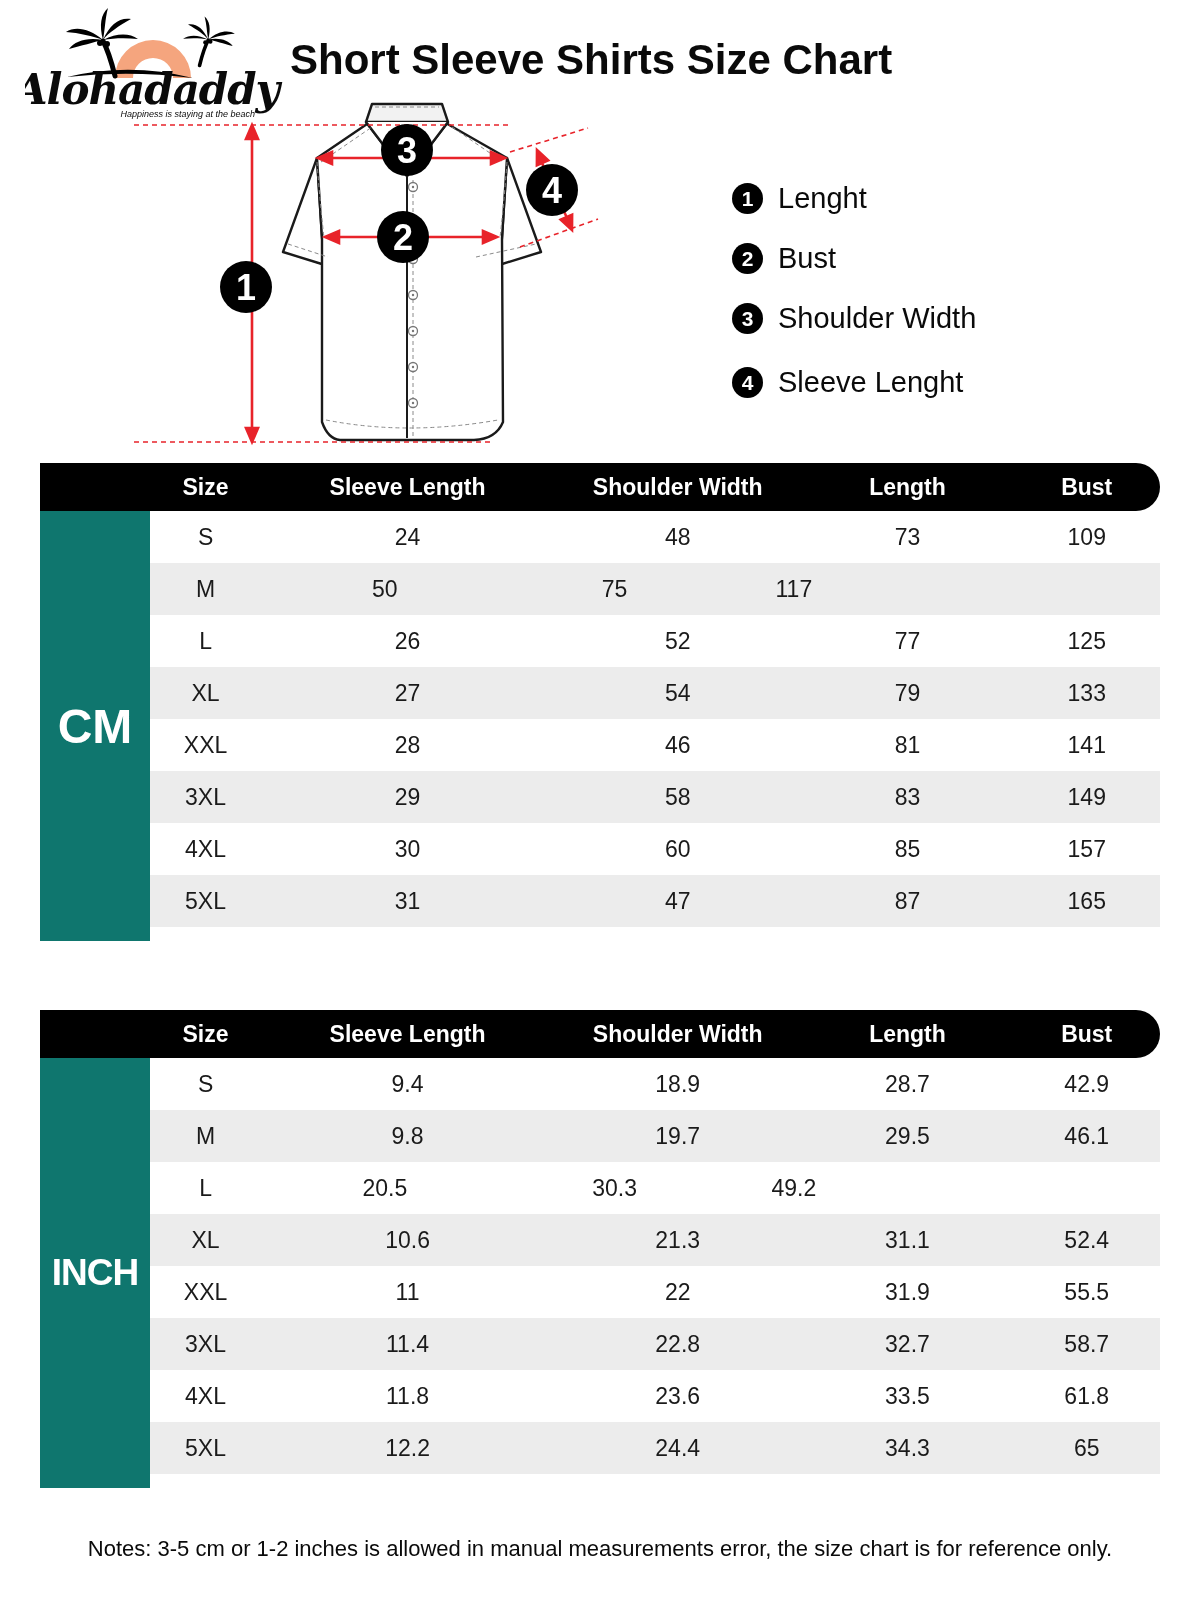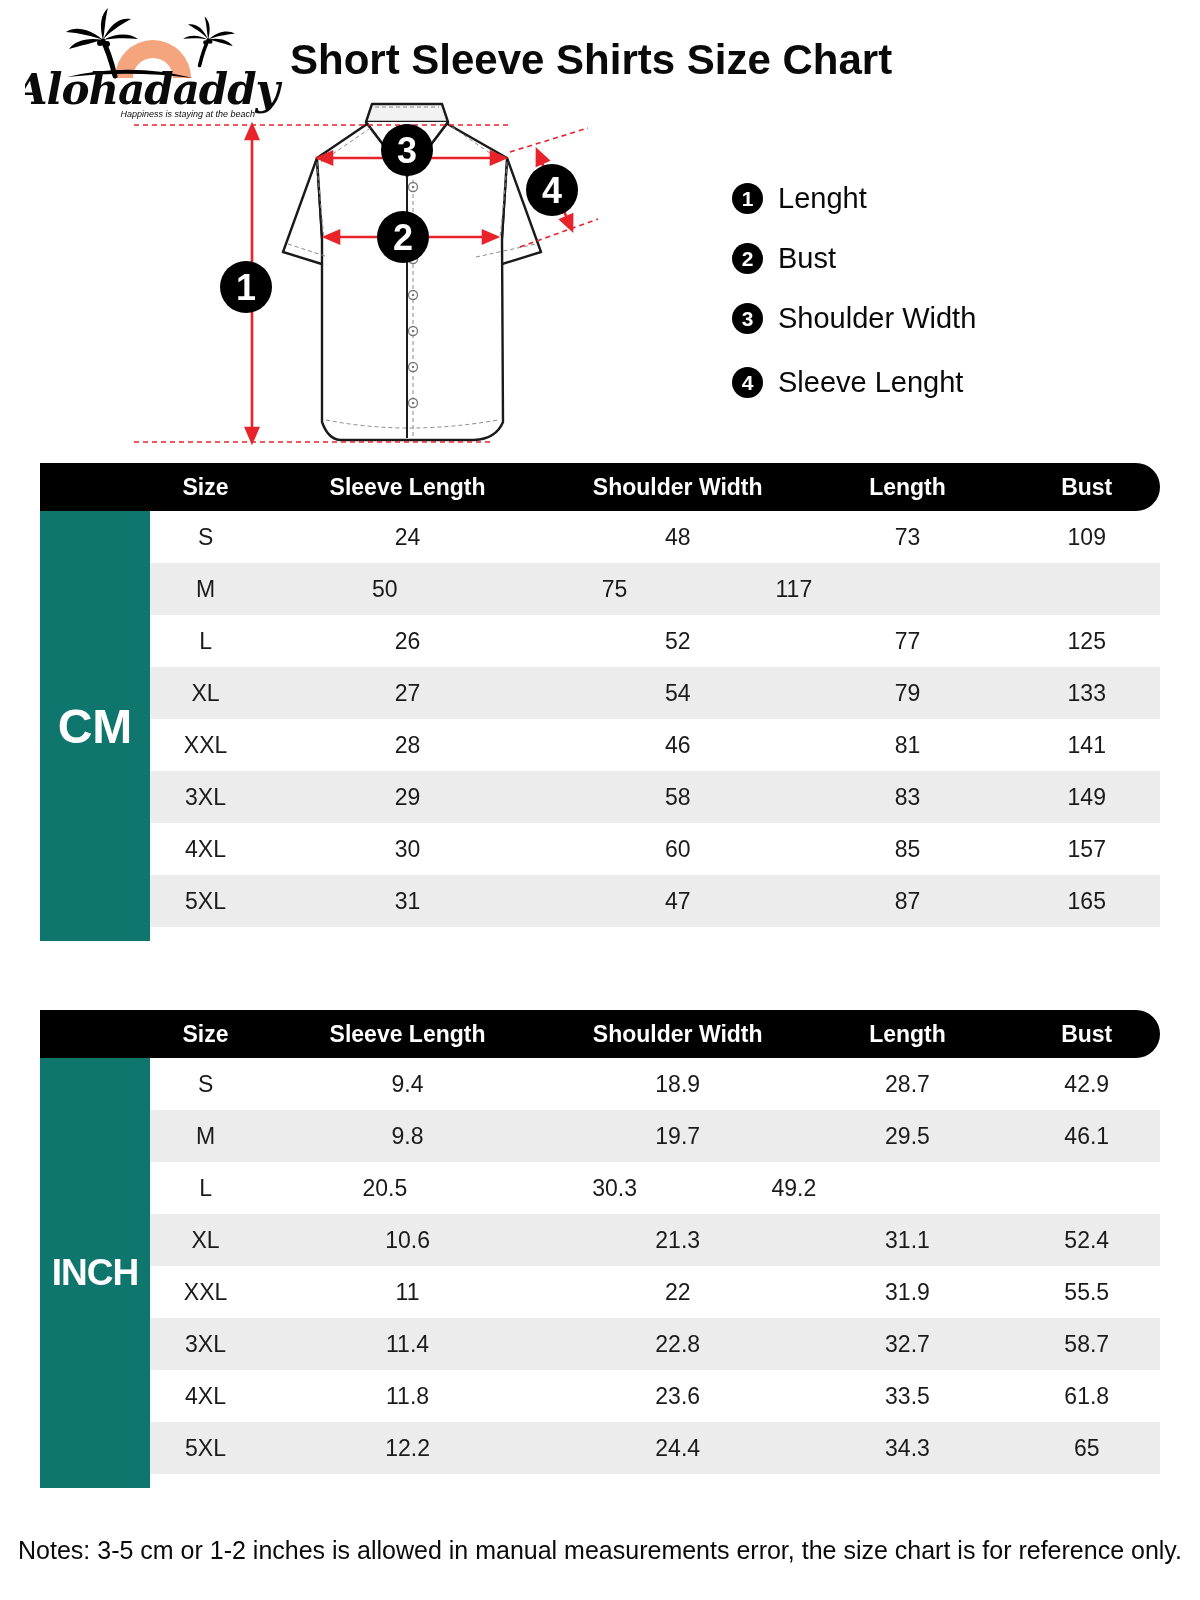--- a/index.html
+++ b/index.html
@@ -34,21 +34,21 @@
   .unit-cm{font-size:48px;}
   .unit-inch{font-size:37px;letter-spacing:-1px;}
   .t-rows{flex:1;}
   .t-row{display:flex;align-items:center;height:52px;font-size:23px;color:#1a1a1a;}
   .t-row:nth-child(even){background:#ececec;}
   .cell{text-align:center;box-sizing:border-box;}
   .c0{width:11%;} .c1{width:29%;} .c2{width:24.5%;} .c3{width:21%;} .c4{width:14.5%;}
 
   
   .notes{position:absolute;left:0;right:0;top:1536px;text-align:center;
-         font-size:25px;color:#0a0a0a;}
+         font-size:22px;color:#0a0a0a;}
 </style>
 </head>
 <body>
 
 <div class="page">
 
   <svg class="logo" viewBox="0 0 260 118">
     <defs>
       <g id="palm">
         <path d="M2,2 C-1,-10 -4,-22 -10,-33" stroke="#000" stroke-width="5" fill="none" stroke-linecap="round"></path>

